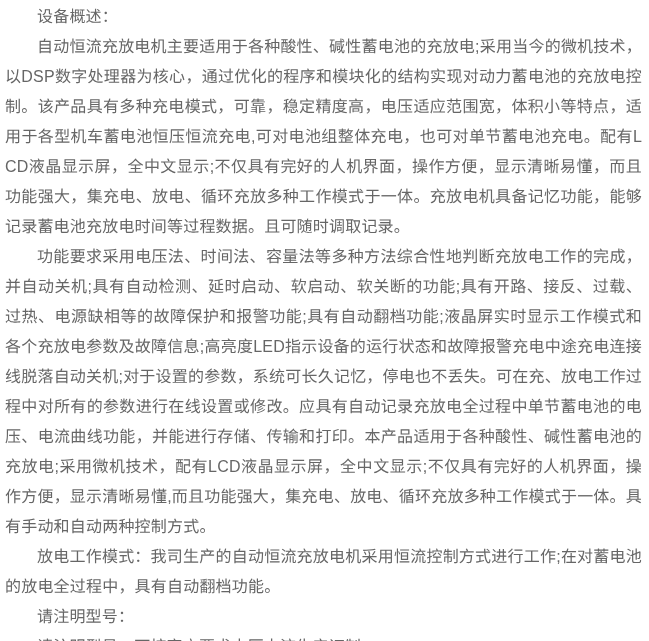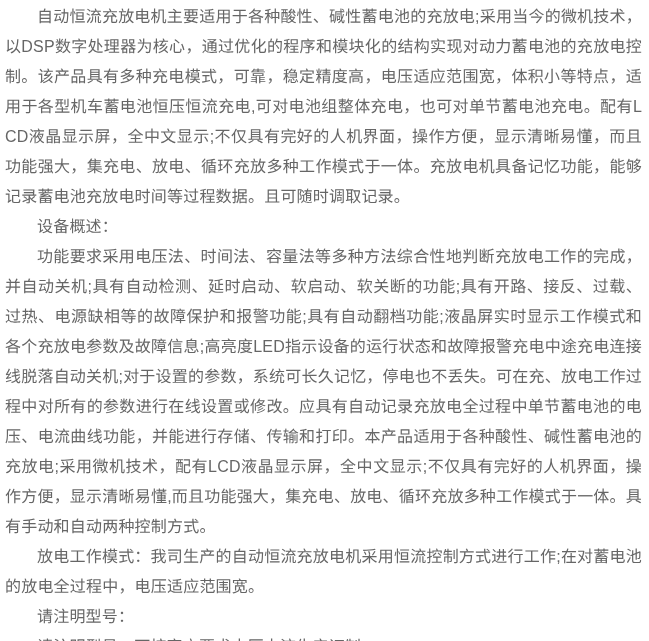--- a/index.html
+++ b/index.html
@@ -28,19 +28,19 @@
     margin: 0;
     padding: 0;
     text-indent: 2em;
     word-break: break-all;
   }
 </style>
 </head>
 <body>
 
 <div class="doc">
+  <p>设备概述：</p>
   <p>自动恒流充放电机主要适用于各种酸性、碱性蓄电池的充放电;采用当今的微机技术，以DSP数字处理器为核心，通过优化的程序和模块化的结构实现对动力蓄电池的充放电控制。该产品具有多种充电模式，可靠，稳定精度高，电压适应范围宽，体积小等特点，适用于各型机车蓄电池恒压恒流充电,可对电池组整体充电，也可对单节蓄电池充电。配有LCD液晶显示屏，全中文显示;不仅具有完好的人机界面，操作方便，显示清晰易懂，而且功能强大，集充电、放电、循环充放多种工作模式于一体。充放电机具备记忆功能，能够记录蓄电池充放电时间等过程数据。且可随时调取记录。</p>
-  <p>设备概述：</p>
   <p>功能要求采用电压法、时间法、容量法等多种方法综合性地判断充放电工作的完成，并自动关机;具有自动检测、延时启动、软启动、软关断的功能;具有开路、接反、过载、过热、电源缺相等的故障保护和报警功能;具有自动翻档功能;液晶屏实时显示工作模式和各个充放电参数及故障信息;高亮度LED指示设备的运行状态和故障报警充电中途充电连接线脱落自动关机;对于设置的参数，系统可长久记忆，停电也不丢失。可在充、放电工作过程中对所有的参数进行在线设置或修改。应具有自动记录充放电全过程中单节蓄电池的电压、电流曲线功能，并能进行存储、传输和打印。本产品适用于各种酸性、碱性蓄电池的充放电;采用微机技术，配有LCD液晶显示屏，全中文显示;不仅具有完好的人机界面，操作方便，显示清晰易懂,而且功能强大，集充电、放电、循环充放多种工作模式于一体。具有手动和自动两种控制方式。</p>
-  <p>放电工作模式：我司生产的自动恒流充放电机采用恒流控制方式进行工作;在对蓄电池的放电全过程中，电压适应范围宽。</p>
+  <p>放电工作模式：我司生产的自动恒流充放电机采用恒流控制方式进行工作;在对蓄电池的放电全过程中，具有自动翻档功能。</p>
   <p>请注明型号：</p>
   <p>请注明型号，可按客户要求电压电流生产订制。</p>
 </div>
 
 </body></html>

